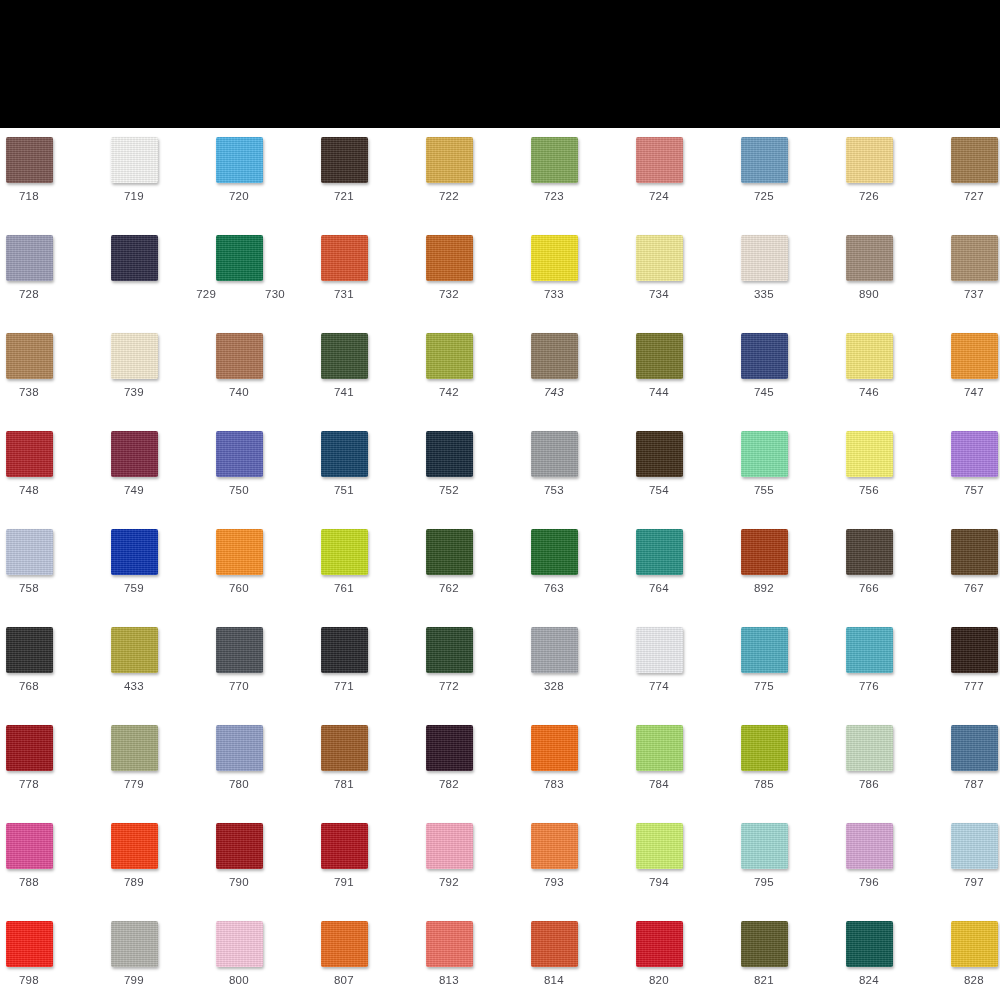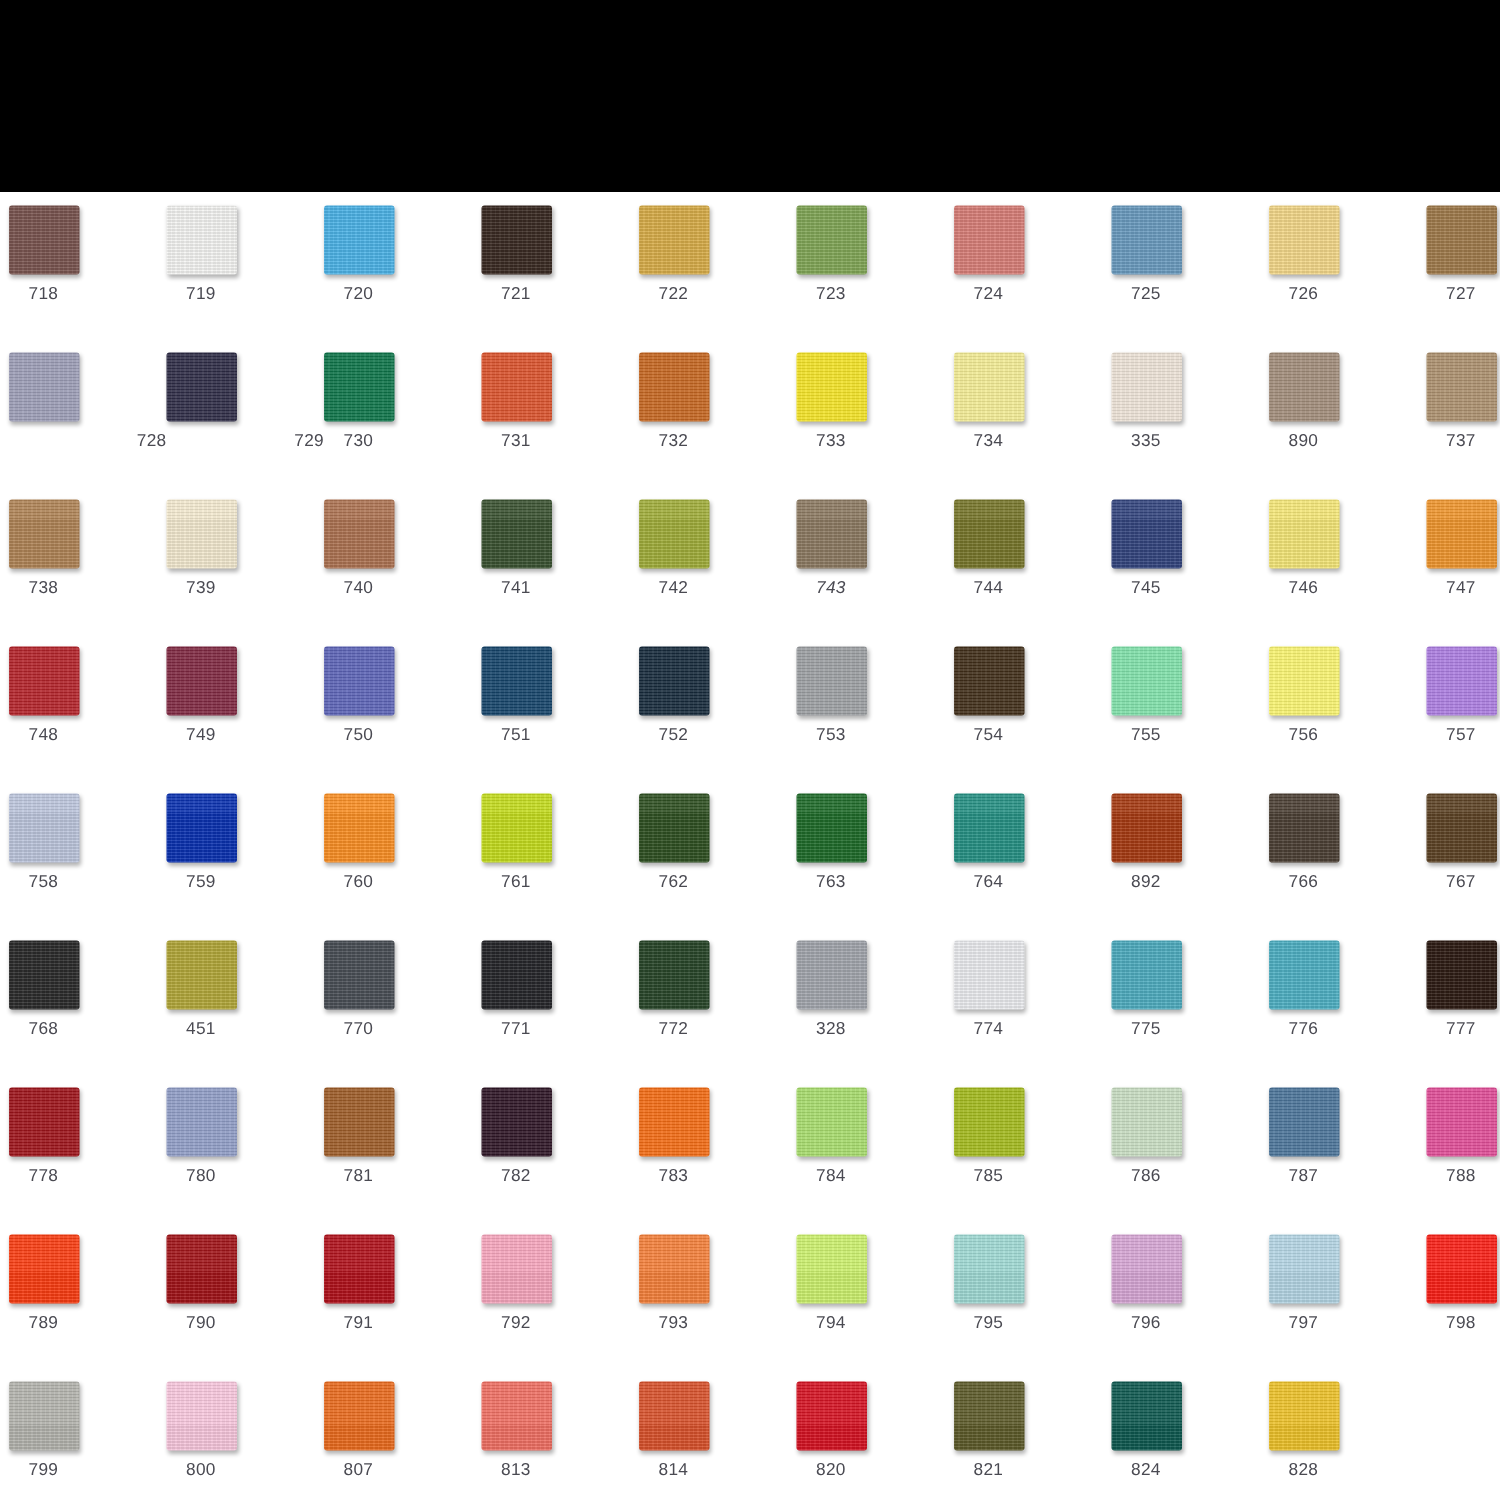--- a/index.html
+++ b/index.html
@@ -127,29 +127,29 @@
         <div class="swatch-cell">
           <div class="swatch-chip" title="#f5d98a" style="background-color: rgb(245, 217, 138);"></div>
           <div class="swatch-label" style="color: rgb(74, 74, 82);">726</div>
         </div>
         <div class="swatch-cell">
           <div class="swatch-chip" title="#a07b4c" style="background-color: rgb(160, 123, 76);"></div>
           <div class="swatch-label" style="color: rgb(74, 74, 82);">727</div>
         </div>
         <div class="swatch-cell">
           <div class="swatch-chip" title="#9b9cb5" style="background-color: rgb(155, 156, 181);"></div>
-          <div class="swatch-label" style="color: rgb(74, 74, 82); text-align: right;">728</div>
+          <div class="swatch-label" style="color: rgb(74, 74, 82);">728</div>
         </div>
         <div class="swatch-cell">
           <div class="swatch-chip" title="#2d2b45" style="background-color: rgb(45, 43, 69);"></div>
           <div class="swatch-label" style="color: rgb(74, 74, 82); text-align: right;">729</div>
         </div>
         <div class="swatch-cell">
           <div class="swatch-chip" title="#0c7348" style="background-color: rgb(12, 115, 72);"></div>
-          <div class="swatch-label" style="color: rgb(74, 74, 82);">730</div>
+          <div class="swatch-label" style="color: rgb(74, 74, 82); text-align: center;">730</div>
         </div>
         <div class="swatch-cell">
           <div class="swatch-chip" title="#d9512b" style="background-color: rgb(217, 81, 43);"></div>
           <div class="swatch-label" style="color: rgb(74, 74, 82);">731</div>
         </div>
         <div class="swatch-cell">
           <div class="swatch-chip" title="#c4651f" style="background-color: rgb(196, 101, 31);"></div>
           <div class="swatch-label" style="color: rgb(74, 74, 82);">732</div>
         </div>
         <div class="swatch-cell">
@@ -291,21 +291,21 @@
         <div class="swatch-cell">
           <div class="swatch-chip" title="#5d4325" style="background-color: rgb(93, 67, 37);"></div>
           <div class="swatch-label" style="color: rgb(74, 74, 82);">767</div>
         </div>
         <div class="swatch-cell">
           <div class="swatch-chip" title="#2c2c2c" style="background-color: rgb(44, 44, 44);"></div>
           <div class="swatch-label" style="color: rgb(74, 74, 82);">768</div>
         </div>
         <div class="swatch-cell">
           <div class="swatch-chip" title="#b3a83a" style="background-color: rgb(179, 168, 58);"></div>
-          <div class="swatch-label" style="color: rgb(74, 74, 82);">451</div>
+          <div class="swatch-label" style="color: rgb(74, 74, 82);">433</div>
         </div>
         <div class="swatch-cell">
           <div class="swatch-chip" title="#4a4f56" style="background-color: rgb(74, 79, 86);"></div>
           <div class="swatch-label" style="color: rgb(74, 74, 82);">770</div>
         </div>
         <div class="swatch-cell">
           <div class="swatch-chip" title="#26272b" style="background-color: rgb(38, 39, 43);"></div>
           <div class="swatch-label" style="color: rgb(74, 74, 82);">771</div>
         </div>
         <div class="swatch-cell">
@@ -328,20 +328,24 @@
           <div class="swatch-chip" title="#4fb1c4" style="background-color: rgb(79, 177, 196);"></div>
           <div class="swatch-label" style="color: rgb(74, 74, 82);">776</div>
         </div>
         <div class="swatch-cell">
           <div class="swatch-chip" title="#2e1c14" style="background-color: rgb(46, 28, 20);"></div>
           <div class="swatch-label" style="color: rgb(74, 74, 82);">777</div>
         </div>
         <div class="swatch-cell">
           <div class="swatch-chip" title="#9c1219" style="background-color: rgb(156, 18, 25);"></div>
           <div class="swatch-label" style="color: rgb(74, 74, 82);">778</div>
+        </div>
+        <div class="swatch-cell">
+          <div class="swatch-chip" title="#a3a87a" style="background-color: rgb(163, 168, 122);"></div>
+          <div class="swatch-label" style="color: rgb(74, 74, 82);">779</div>
         </div>
         <div class="swatch-cell">
           <div class="swatch-chip" title="#8f9cc5" style="background-color: rgb(143, 156, 197);"></div>
           <div class="swatch-label" style="color: rgb(74, 74, 82);">780</div>
         </div>
         <div class="swatch-cell">
           <div class="swatch-chip" title="#9c5b26" style="background-color: rgb(156, 91, 38);"></div>
           <div class="swatch-label" style="color: rgb(74, 74, 82);">781</div>
         </div>
         <div class="swatch-cell">

